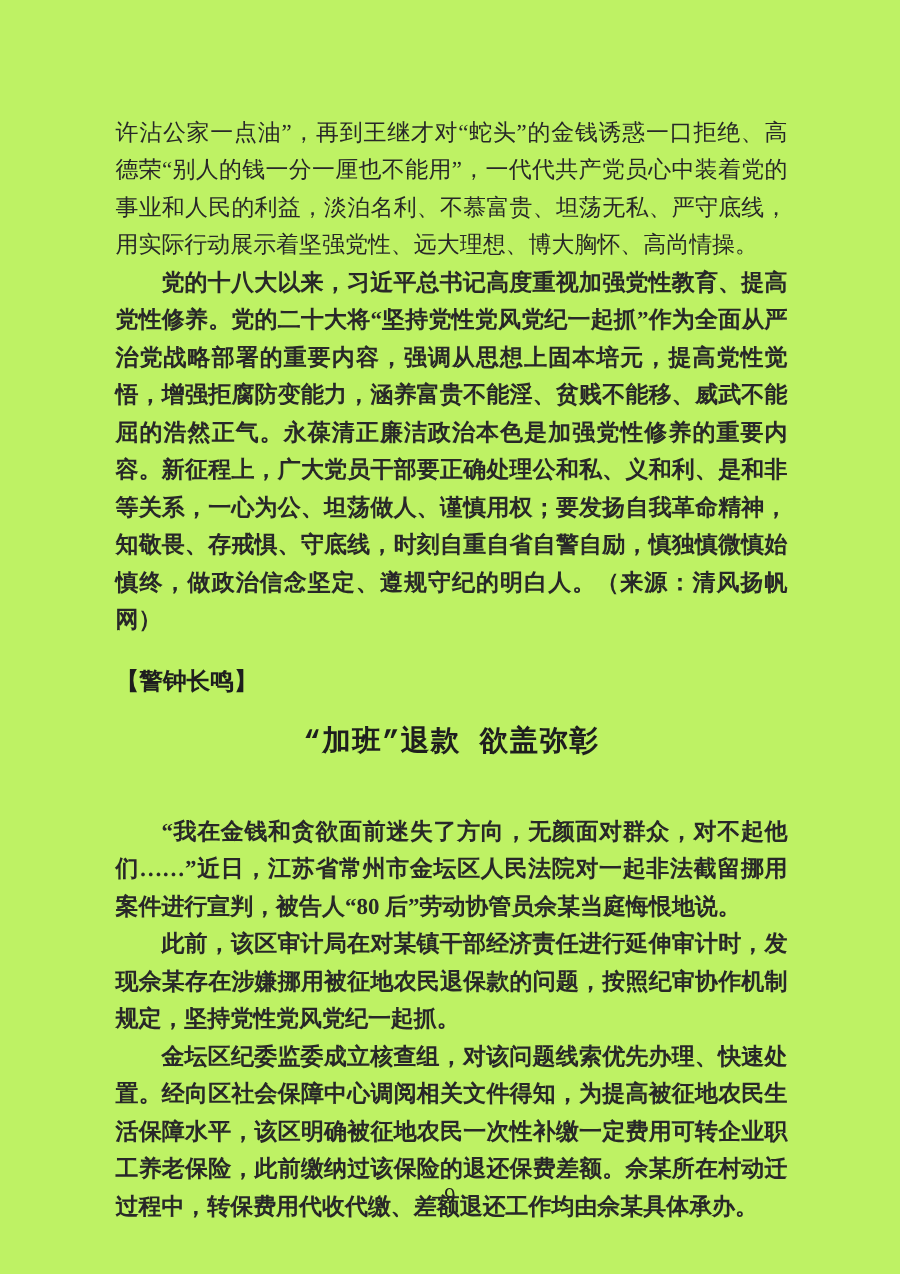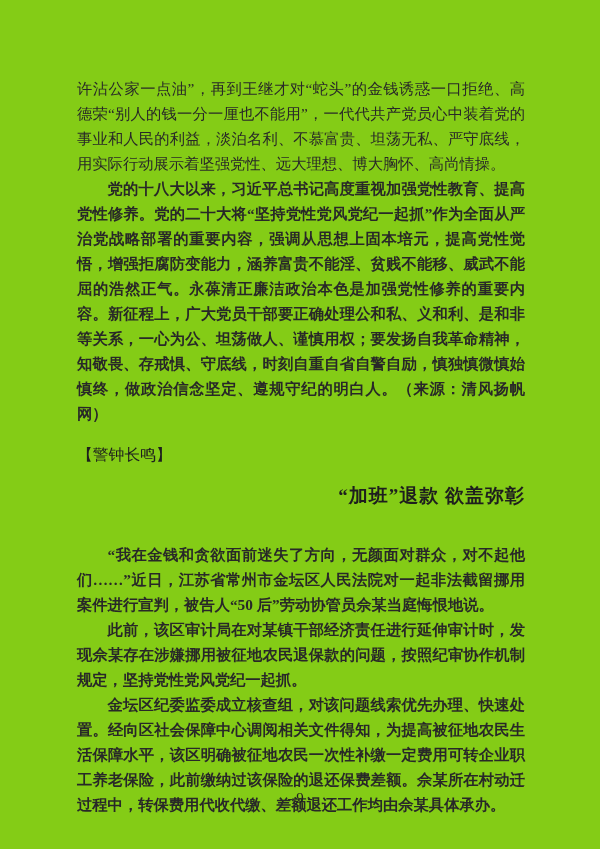--- a/index.html
+++ b/index.html
@@ -4,21 +4,21 @@
 <style>
   html, body {
     margin: 0;
     padding: 0;
     background: #ffffff;
   }
   .page {
     position: relative;
     width: 600px;
     height: 849px;
-    background: #84cc16;
+    background: #bef264;
     overflow: hidden;
     font-family: "Liberation Serif", "DejaVu Serif", serif;
     color: #282828;
   }
   .content {
     position: absolute;
     left: 77px;
     top: 76px;
     width: 448px;
   }
@@ -31,31 +31,32 @@
     word-break: break-all;
   }
   p.indent {
     text-indent: 2em;
     font-weight: bold;
   }
   .section-heading {
     margin: 16px 0 0 0;
     font-size: 15.8px;
     line-height: 26px;
-    font-weight: normal;
+    font-weight: bold;
     color: #1e1e1e;
   }
   .article-title {
     margin: 14px 0 33px 0;
     font-size: 19px;
     line-height: 27px;
     font-weight: bold;
-    text-align: right;
+    text-align: center;
     letter-spacing: 1px;
     color: #1e1e1e;
+    font-family: Liberation Mono, monospace;
   }
   .footer {
     position: absolute;
     top: 789px;
     left: 0;
     width: 100%;
     text-align: center;
     font-size: 15px;
     line-height: 18px;
     color: #222222;
@@ -68,21 +69,21 @@
   <div class="content">
 
     <p class="body-text">许沾公家一点油”，再到王继才对“蛇头”的金钱诱惑一口拒绝、高德荣“别人的钱一分一厘也不能用”，一代代共产党员心中装着党的事业和人民的利益，淡泊名利、不慕富贵、坦荡无私、严守底线，用实际行动展示着坚强党性、远大理想、博大胸怀、高尚情操。</p>
 
     <p class="body-text indent">党的十八大以来，习近平总书记高度重视加强党性教育、提高党性修养。党的二十大将“坚持党性党风党纪一起抓”作为全面从严治党战略部署的重要内容，强调从思想上固本培元，提高党性觉悟，增强拒腐防变能力，涵养富贵不能淫、贫贱不能移、威武不能屈的浩然正气。永葆清正廉洁政治本色是加强党性修养的重要内容。新征程上，广大党员干部要正确处理公和私、义和利、是和非等关系，一心为公、坦荡做人、谨慎用权；要发扬自我革命精神，知敬畏、存戒惧、守底线，时刻自重自省自警自励，慎独慎微慎始慎终，做政治信念坚定、遵规守纪的明白人。（来源：清风扬帆网）</p>
 
     <div class="section-heading">【警钟长鸣】</div>
 
     <div class="article-title">“加班”退款  欲盖弥彰</div>
 
-    <p class="body-text indent">“我在金钱和贪欲面前迷失了方向，无颜面对群众，对不起他们……”近日，江苏省常州市金坛区人民法院对一起非法截留挪用案件进行宣判，被告人“50 后”劳动协管员佘某当庭悔恨地说。</p>
+    <p class="body-text indent">“我在金钱和贪欲面前迷失了方向，无颜面对群众，对不起他们……”近日，江苏省常州市金坛区人民法院对一起非法截留挪用案件进行宣判，被告人“80 后”劳动协管员佘某当庭悔恨地说。</p>
 
     <p class="body-text indent">此前，该区审计局在对某镇干部经济责任进行延伸审计时，发现佘某存在涉嫌挪用被征地农民退保款的问题，按照纪审协作机制规定，坚持党性党风党纪一起抓。</p>
 
     <p class="body-text indent">金坛区纪委监委成立核查组，对该问题线索优先办理、快速处置。经向区社会保障中心调阅相关文件得知，为提高被征地农民生活保障水平，该区明确被征地农民一次性补缴一定费用可转企业职工养老保险，此前缴纳过该保险的退还保费差额。佘某所在村动迁过程中，转保费用代收代缴、差额退还工作均由佘某具体承办。</p>
 
   </div>
 
   <div class="footer">- 9 -</div>
 </div>
 

